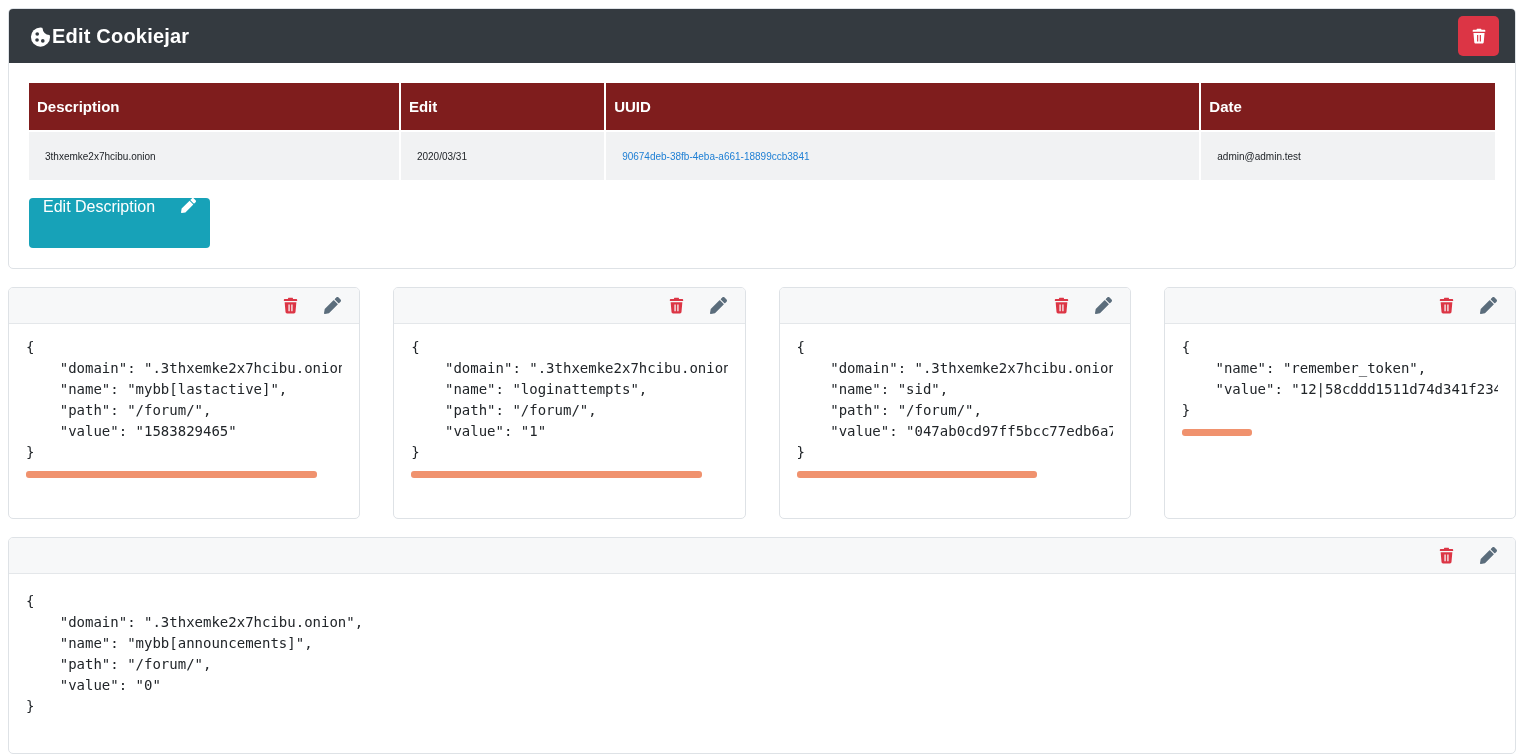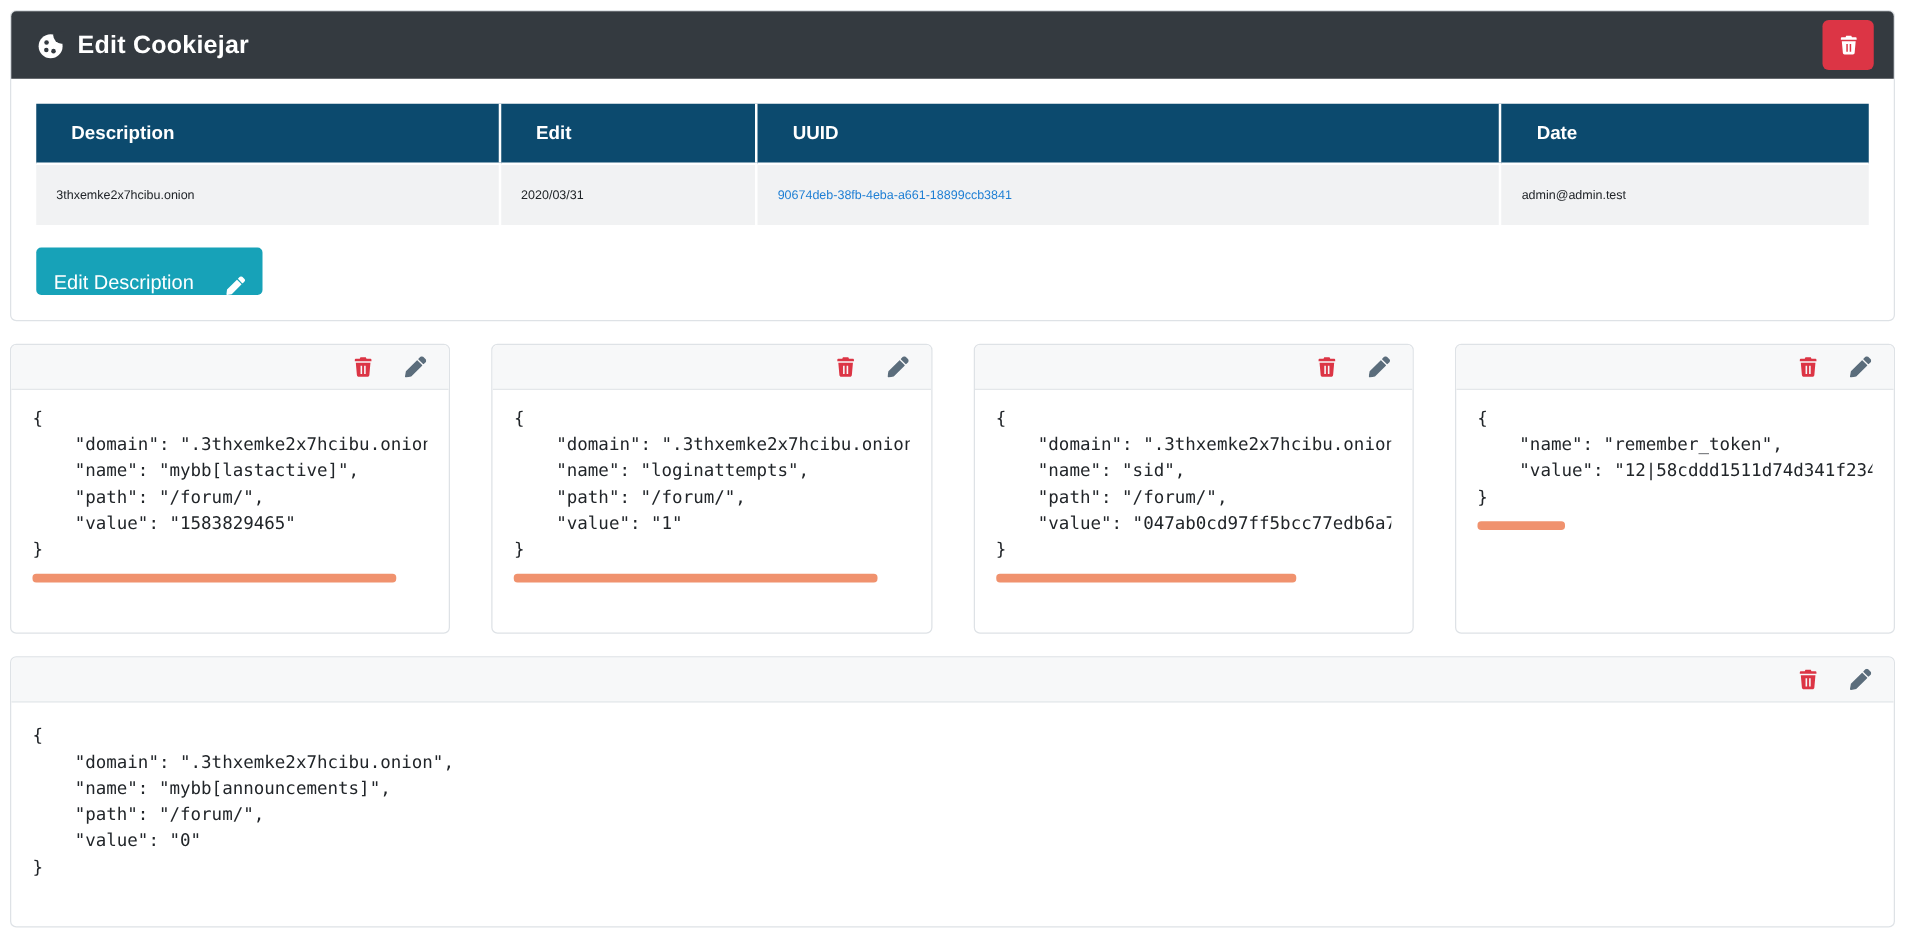--- a/index.html
+++ b/index.html
@@ -23,70 +23,69 @@
     height: 54px;
     display: flex;
     align-items: center;
     padding: 0 16px 0 20px;
     border-radius: 4px 4px 0 0;
   }
   .top-title {
     color: #fff;
     font-size: 20px;
     font-weight: 700;
-    margin-left: 10px;
     letter-spacing: .2px;
   }
   .header-delete-btn {
     margin-left: auto;
     width: 41px; height: 40px;
     background: #dc3545;
     border: none;
     border-radius: 5px;
     display: flex; align-items: center; justify-content: center;
     cursor: pointer;
   }
   .top-card-body { padding: 20px; }
 
   
   table.cookiejar-table {
     width: 100%;
     border-collapse: collapse;
     table-layout: fixed;
   }
   .cookiejar-table th {
-    background: #0c4a6e;
+    background: #7f1d1d;
     color: #fff;
     text-align: left;
     font-size: 15px;
     font-weight: 700;
-    padding: 14px 28px;
+    padding: 14px 8px;
     border-left: 2px solid #fff;
     border-bottom: 2px solid #fff;
     height: 48px;
   }
   .cookiejar-table th:first-child { border-left: none; }
   .cookiejar-table td {
     background: #f1f2f3;
     font-size: 10px;
     padding: 15px 16px;
     border-left: 2px solid #fff;
     height: 49px;
   }
   .cookiejar-table td:first-child { border-left: none; }
   .uuid-link { color: #1e7fd4; text-decoration: none; cursor: pointer; text-align: center; }
 
   
   .actions-row { margin-top: 18px; display: flex; gap: 16px; }
   .btn {
-    display: inline-flex; align-items: flex-end; gap: 26px;
+    display: inline-flex; align-items: flex-start; gap: 26px;
     border: none; border-radius: 4px;
     color: #fff; font-size: 16px;
     font-family: "Liberation Sans", sans-serif;
-    padding: 0 14px; height: 38px;
+    padding: 0 14px; height: 50px;
     cursor: pointer;
   }
   .btn-info { background: #17a2b8; }
   .btn-primary { background: #007bff; }
 
   
   .cookie-grid {
     margin: 18px 8px;
     display: grid;
     grid-template-columns: repeat(4, 1fr);

